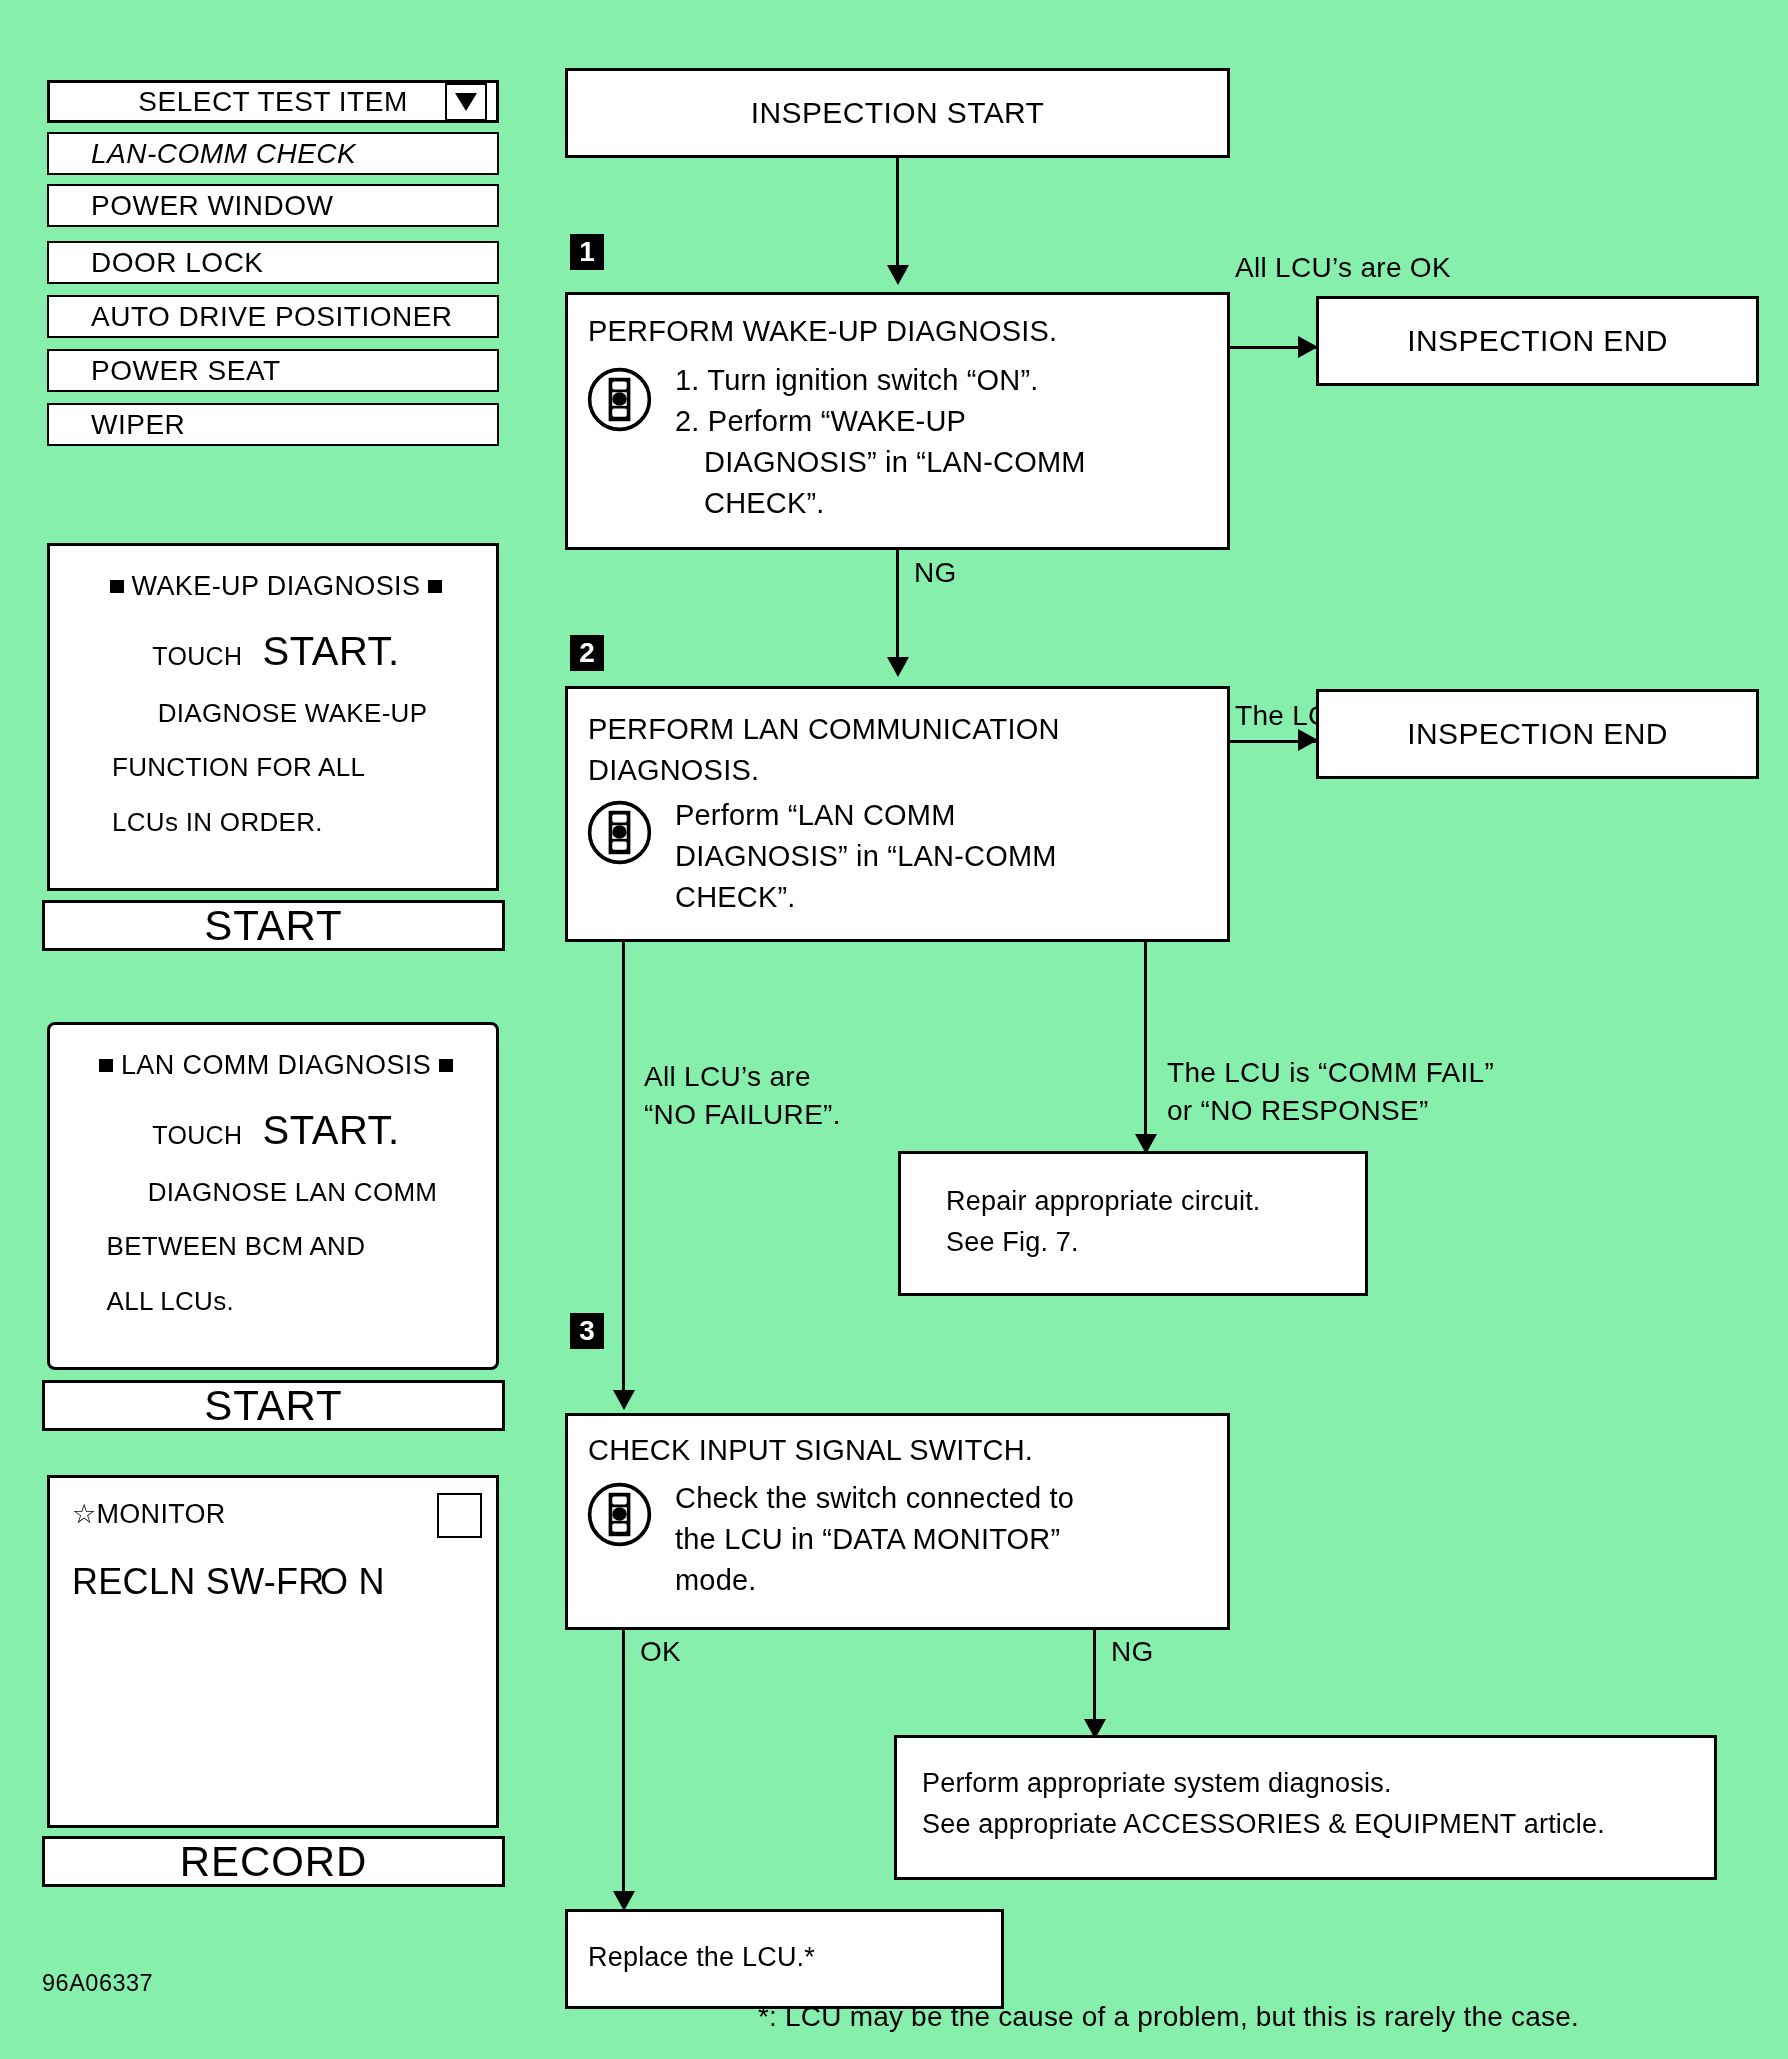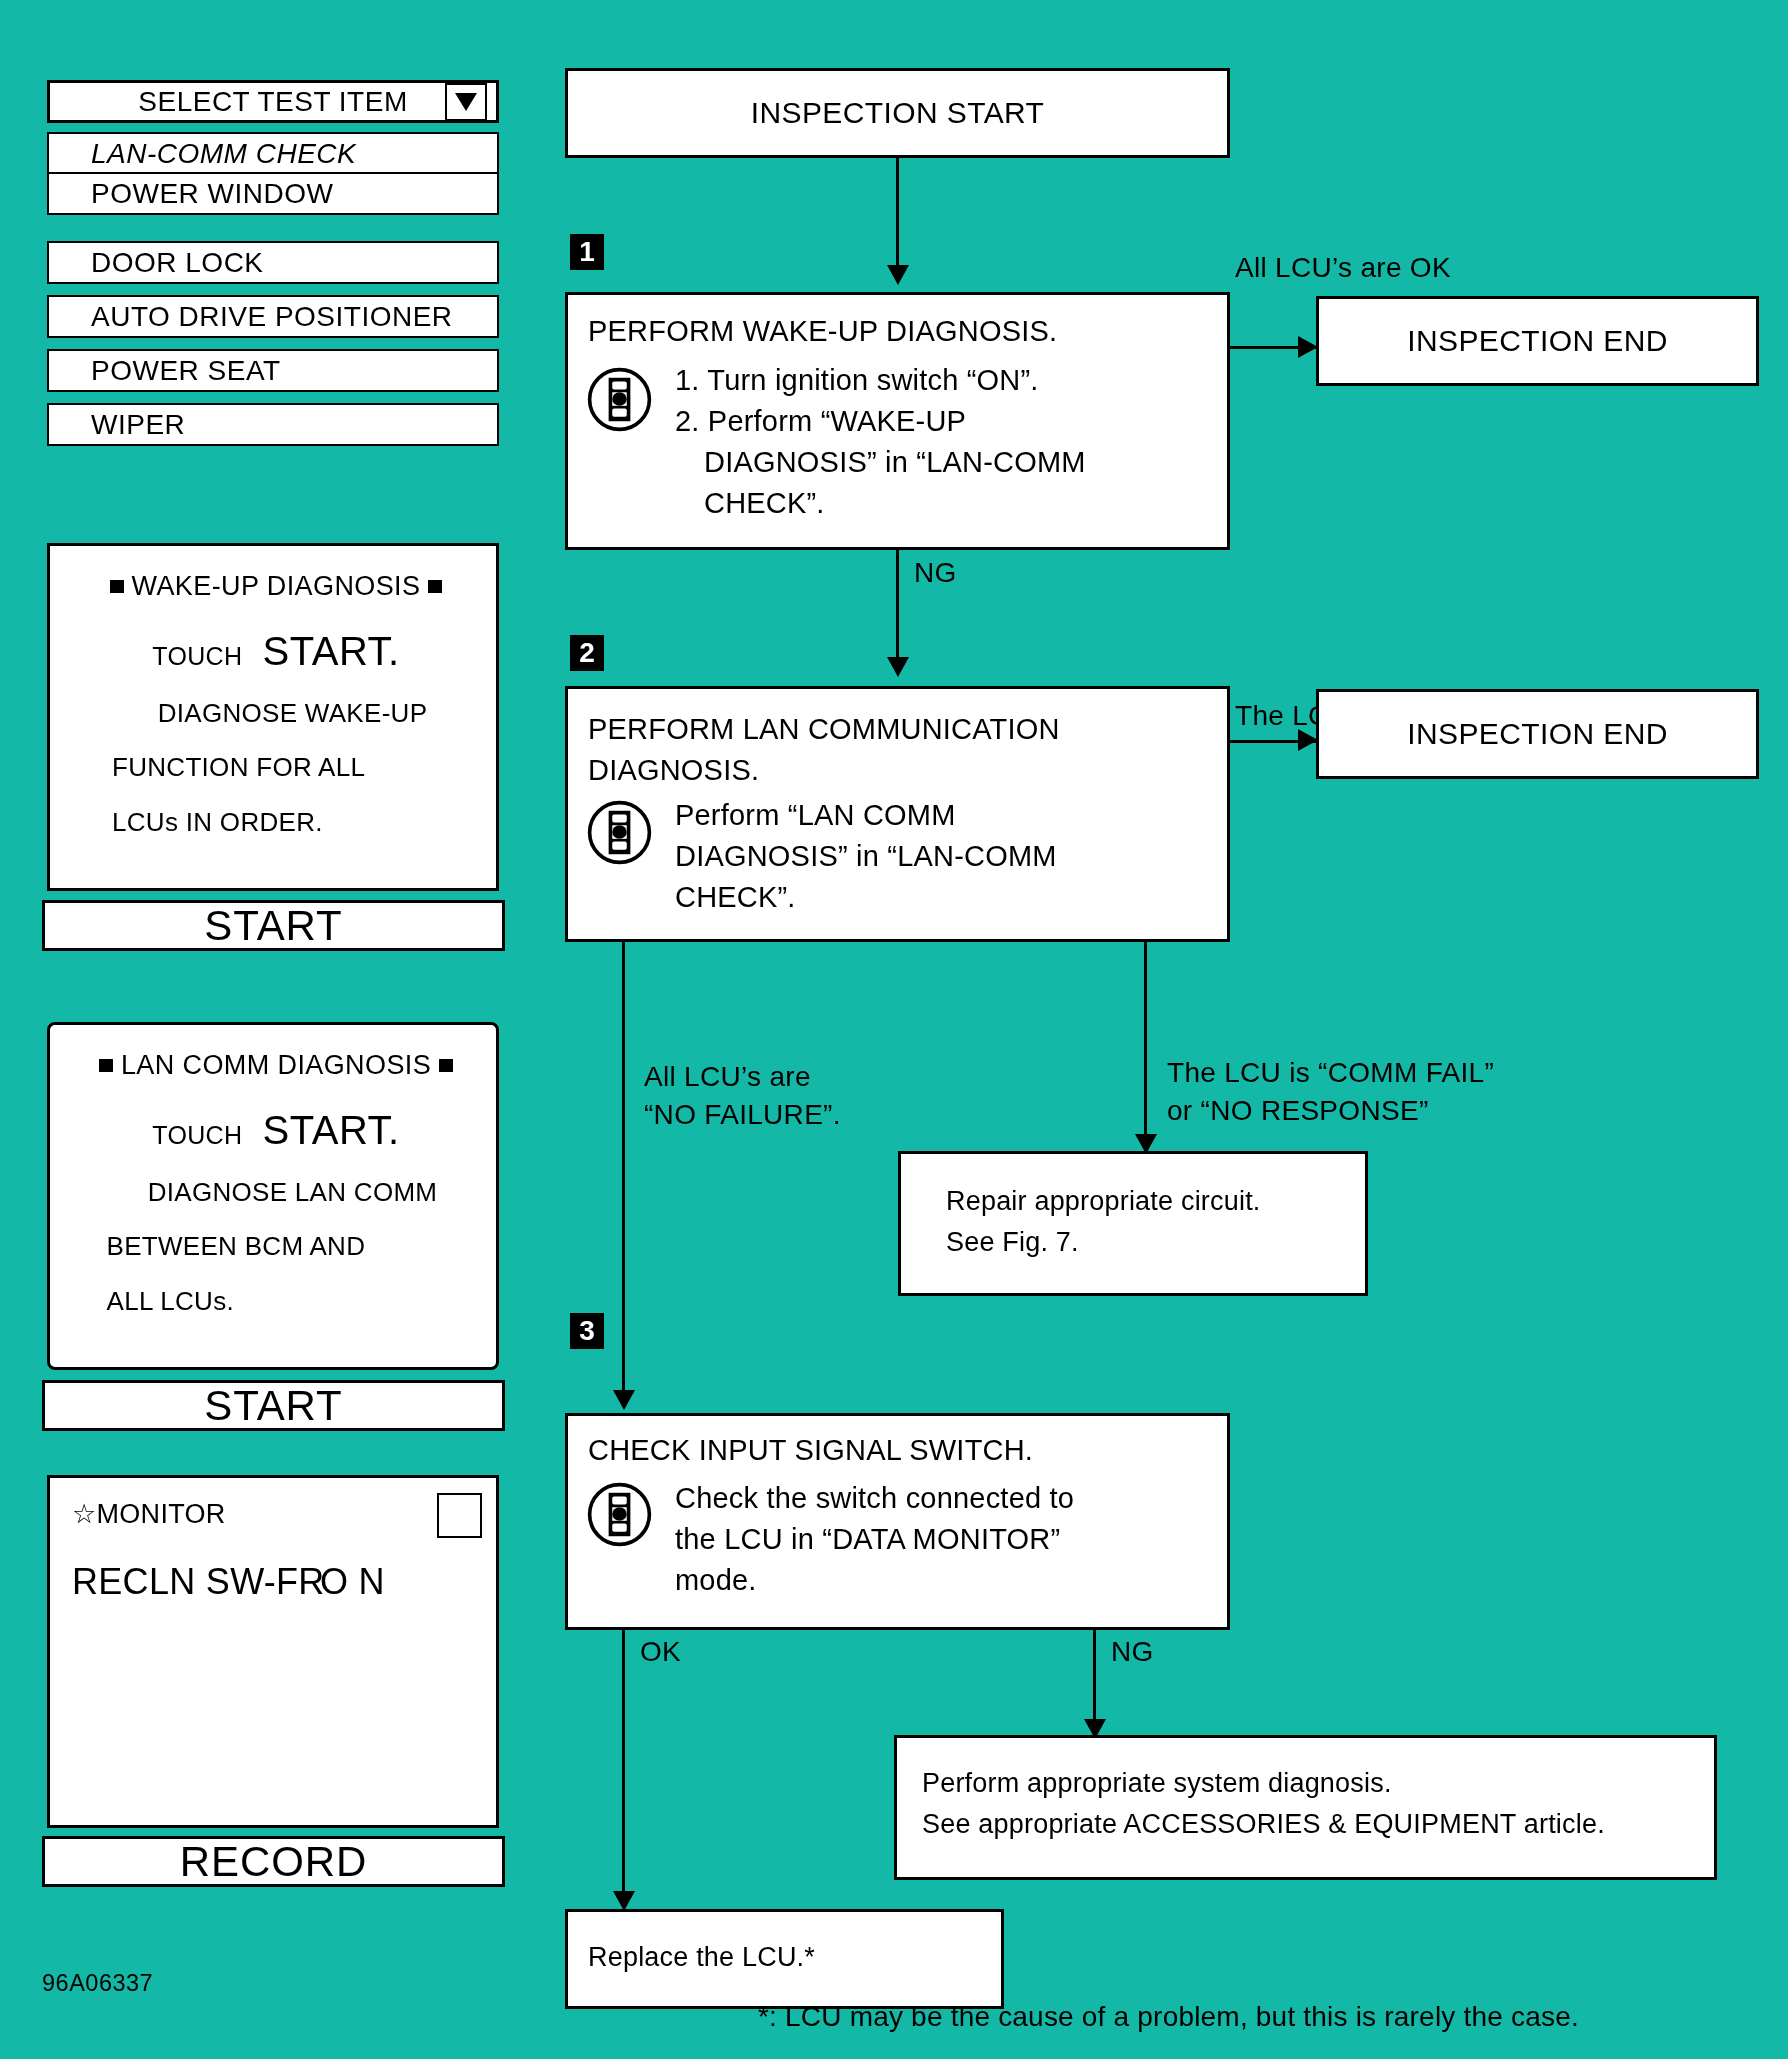--- a/index.html
+++ b/index.html
@@ -5,21 +5,21 @@
 <style>
   html, body {
     margin: 0;
     padding: 0;
     background: #ffffff;
   }
   #page {
     position: relative;
     width: 1788px;
     height: 2060px;
-    background: #14b8a6;
+    background: #86efac;
     font-family: "Liberation Sans", "DejaVu Sans", sans-serif;
     color: #000000;
     overflow: hidden;
   }
 
   
   .abs { position: absolute; box-sizing: border-box; }
 
   
   .screen-btn {
@@ -184,21 +184,21 @@
 <div id="page">
 
   <div class="abs screen-btn header" style="left:47px; top:80px; width:452px; height:43px;">
     <span>SELECT TEST ITEM</span>
     <span class="dropdown-arrow"></span>
   </div>
 
   <div class="abs screen-btn" style="left:47px; top:132px; width:452px; height:43px;font-style:italic;">
     <span>LAN-COMM CHECK</span>
   </div>
-  <div class="abs screen-btn" style="left:47px; top:172px; width:452px; height:43px;">
+  <div class="abs screen-btn" style="left:47px; top:184px; width:452px; height:43px;">
     <span>POWER WINDOW</span>
   </div>
   <div class="abs screen-btn" style="left:47px; top:241px; width:452px; height:43px;">
     <span>DOOR LOCK</span>
   </div>
   <div class="abs screen-btn" style="left:47px; top:295px; width:452px; height:43px;">
     <span>AUTO DRIVE POSITIONER</span>
   </div>
   <div class="abs screen-btn" style="left:47px; top:349px; width:452px; height:43px;">
     <span>POWER SEAT</span>

